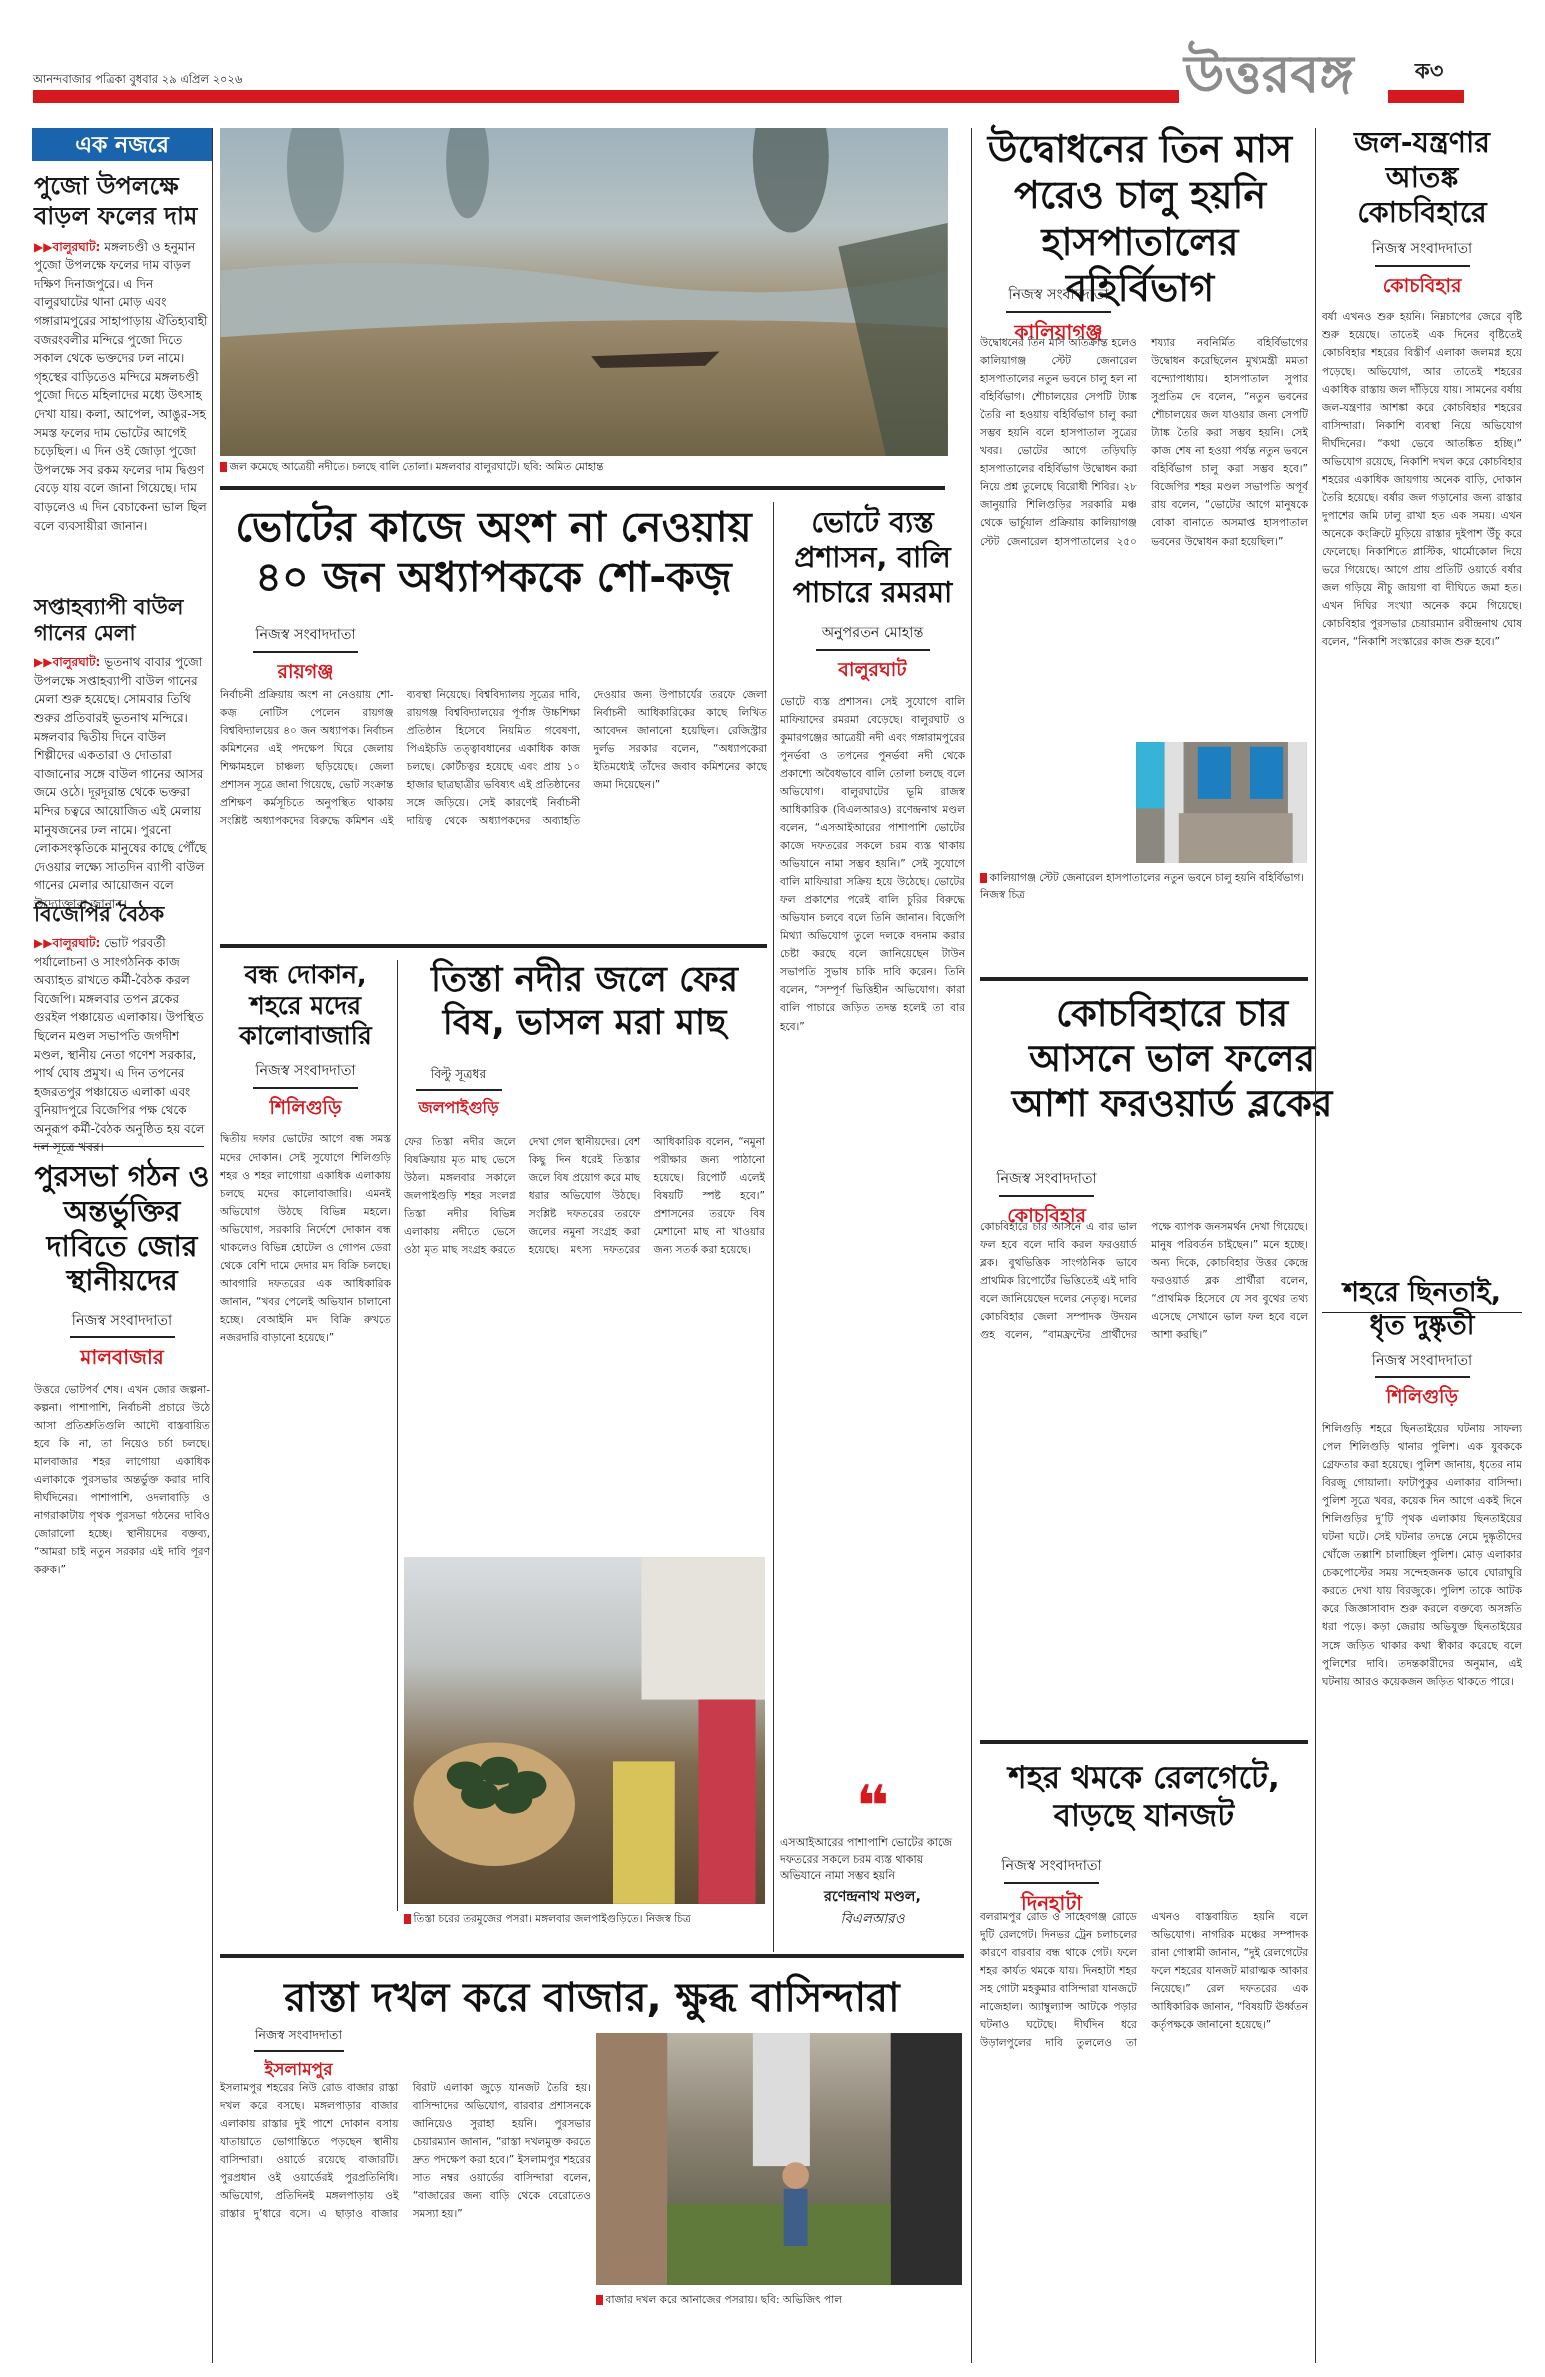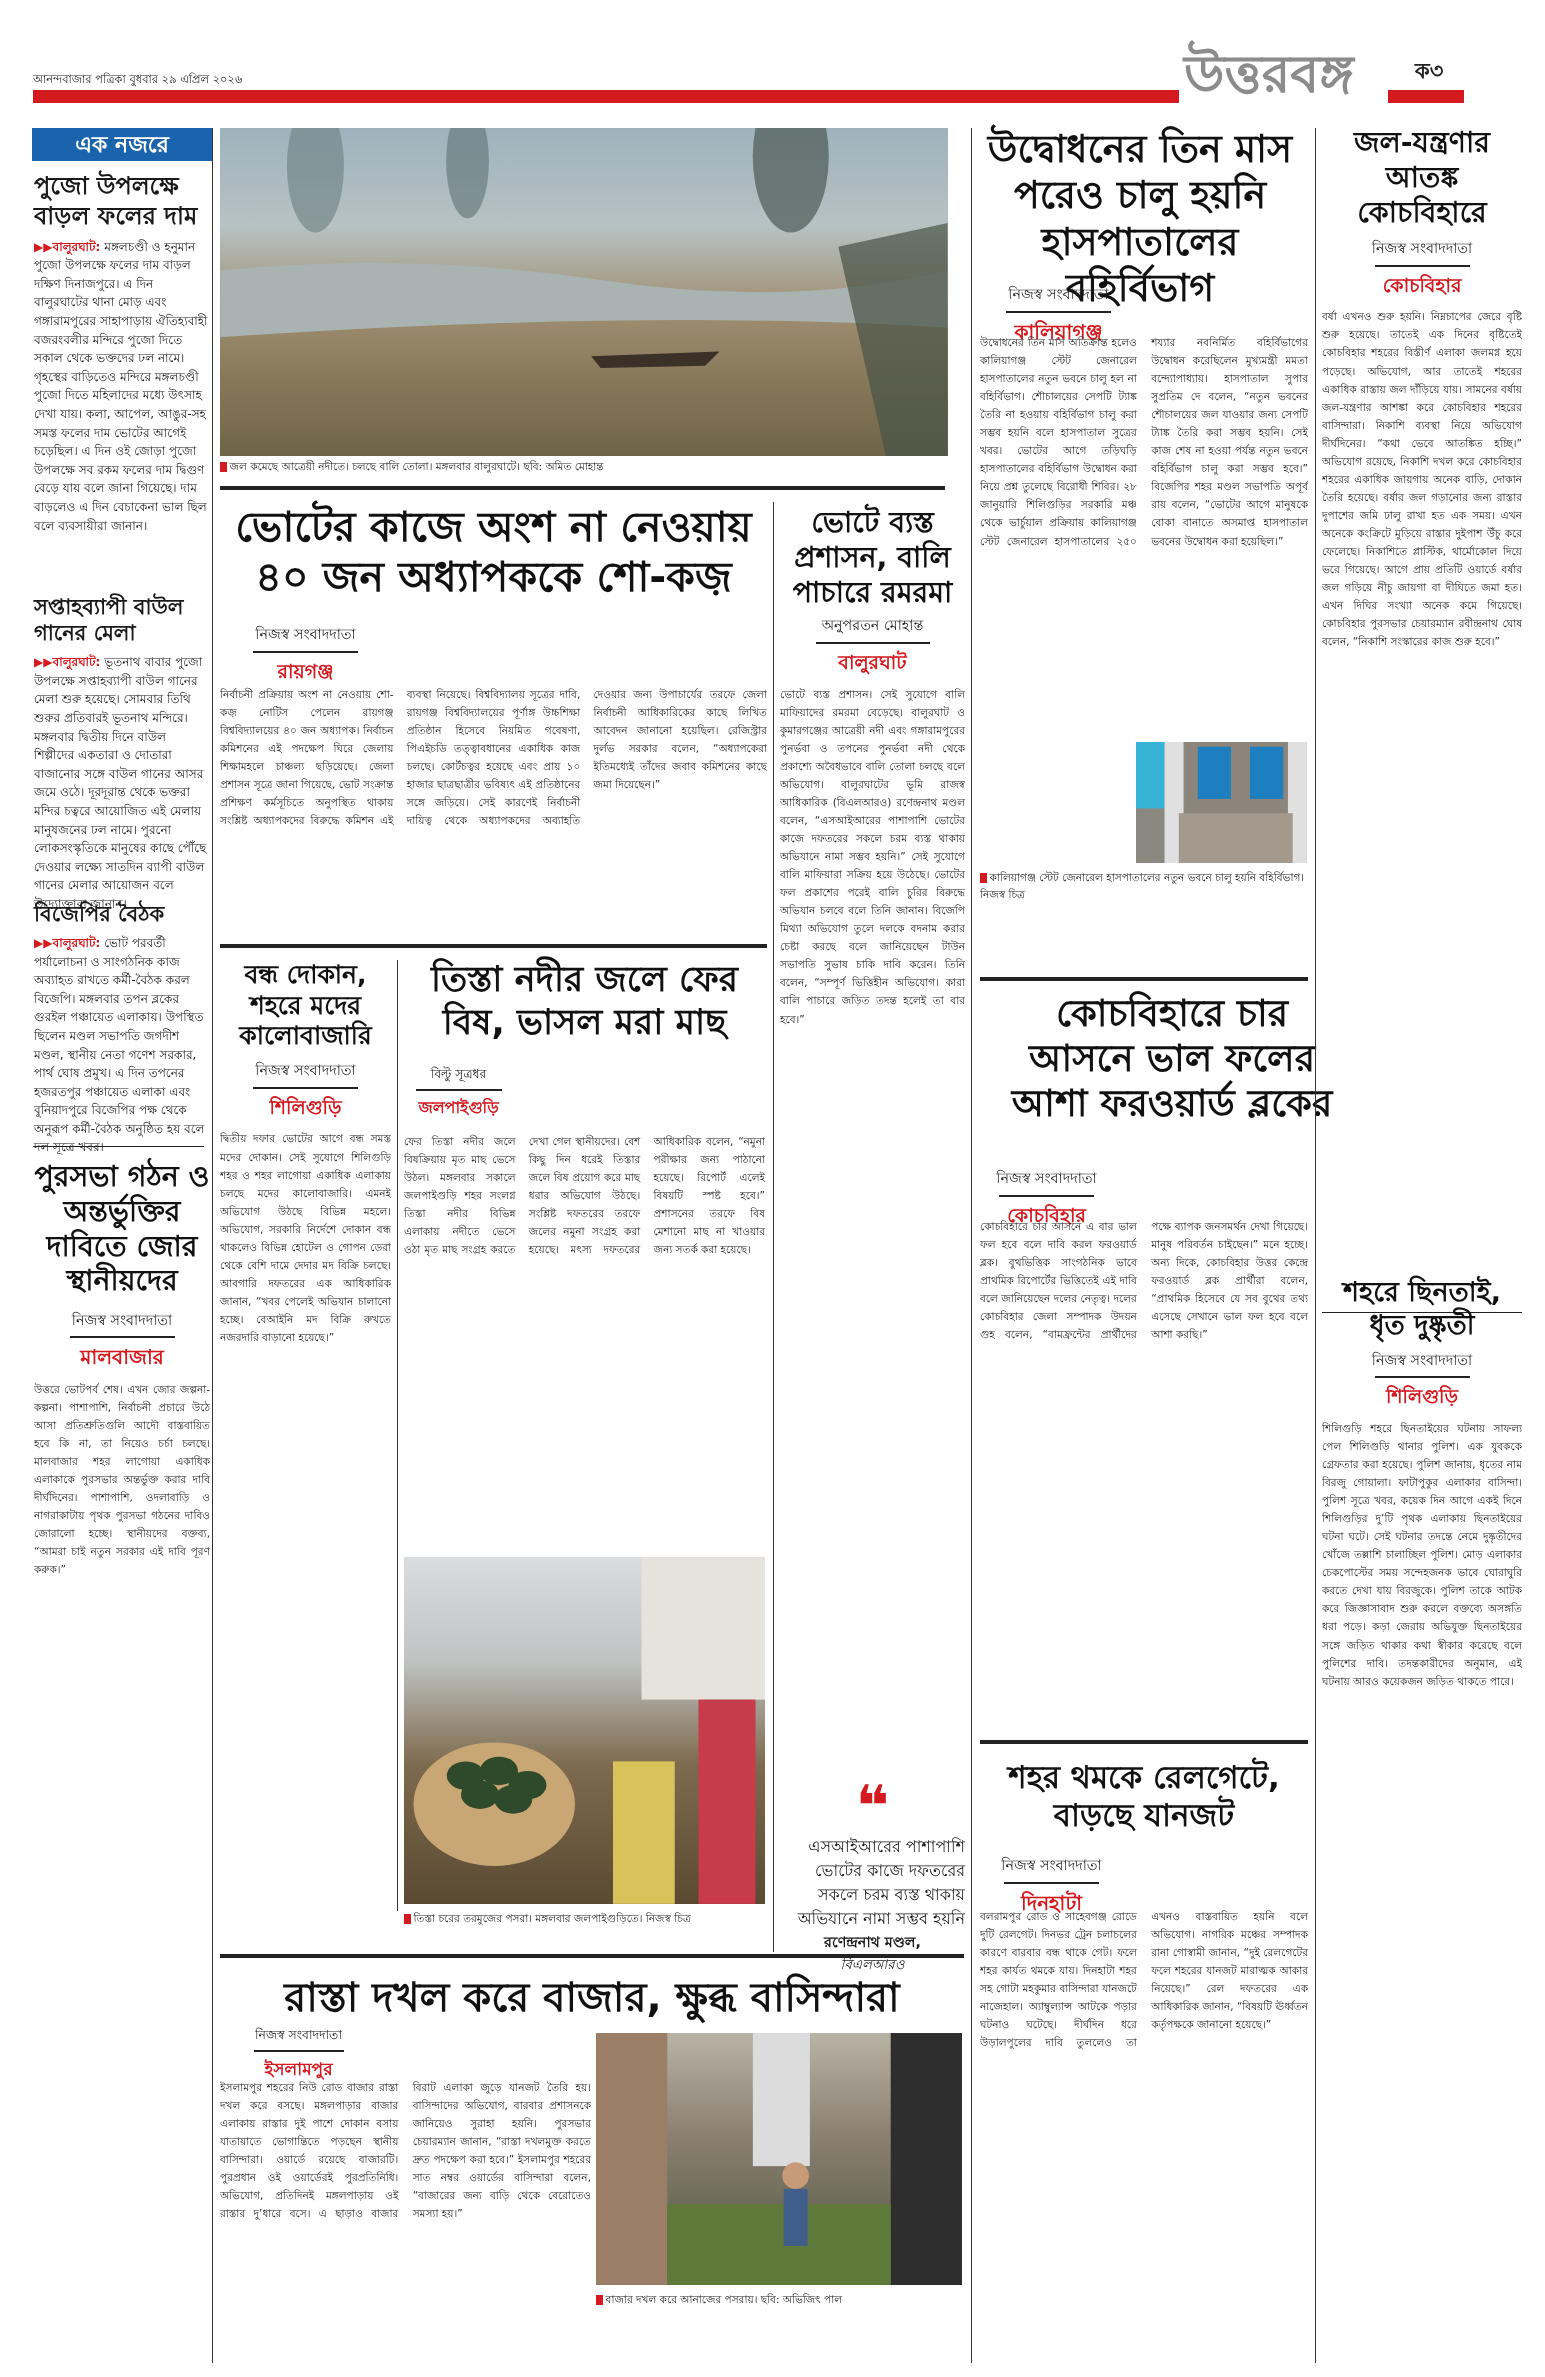--- a/index.html
+++ b/index.html
@@ -23,21 +23,21 @@
   .byline { font-size: 14.3px; text-align: center; color: #222; }
   .byline-rule { height: 1.9px; border-top: 1px solid #222; border-bottom: 1.4px solid #222; margin: 3.8px auto; }
   .dateline { color: #d4191f; font-weight: bold; text-align: center; }
   .body-text { font-size: 10.5px; line-height: 1.72; text-align: justify; color: #222; overflow: hidden; }
   .col2 { column-count: 2; column-gap: 14.3px; column-rule: 0.5px solid #999; }
   .col3 { column-count: 3; column-gap: 13.3px; }
   .caption { font-size: 10.5px; color: #222; }
   .caption .mark { display: inline-block; width: 6.7px; height: 10.5px; background: #d4191f; vertical-align: middle; margin-right: 2.9px; }
   .photo { overflow: hidden; }
   .quote-mark { color: #d4191f; font-size: 57px; font-weight: bold; text-align: center; line-height: 1; }
-  .quote-text { font-size: 16px; text-align: right; line-height: 1.5; }
+  .quote-text { font-size: 11px; text-align: left; line-height: 1.5; }
   .quote-name { font-size: 14.3px; font-weight: bold; text-align: center; }
   .quote-role { font-size: 13.3px; font-style: italic; text-align: center; }
 </style>
 </head>
 <body>
 
 <div class="abs masthead-date">আনন্দবাজার পত্রিকা বুধবার ২৯ এপ্রিল ২০২৬</div>
 <div class="abs red-bar-l"></div>
 <div class="abs section-title">উত্তরবঙ্গ</div>
 <div class="abs red-bar-r"></div>
@@ -99,21 +99,21 @@
 <div class="abs" style="left:220px; top:623px; width:171px;">
   <div class="byline">নিজস্ব সংবাদদাতা</div>
   <div class="byline-rule" style="width:105px;"></div>
   <div class="dateline" style="font-size:19px;">রায়গঞ্জ</div>
 </div>
 <div class="abs body-text col3" style="left:220px; top:685px; width:547px; height:257px;">নির্বাচনী প্রক্রিয়ায় অংশ না নেওয়ায় শো-কজ় নোটিস পেলেন রায়গঞ্জ বিশ্ববিদ্যালয়ের ৪০ জন অধ্যাপক। নির্বাচন কমিশনের এই পদক্ষেপ ঘিরে জেলায় শিক্ষামহলে চাঞ্চল্য ছড়িয়েছে। জেলা প্রশাসন সূত্রে জানা গিয়েছে, ভোট সংক্রান্ত প্রশিক্ষণ কর্মসূচিতে অনুপস্থিত থাকায় সংশ্লিষ্ট অধ্যাপকদের বিরুদ্ধে কমিশন এই ব্যবস্থা নিয়েছে। বিশ্ববিদ্যালয় সূত্রের দাবি, রায়গঞ্জ বিশ্ববিদ্যালয়ের পূর্ণাঙ্গ উচ্চশিক্ষা প্রতিষ্ঠান হিসেবে নিয়মিত গবেষণা, পিএইচডি তত্ত্বাবধানের একাধিক কাজ চলছে। কোর্টচত্বর হয়েছে এবং প্রায় ১০ হাজার ছাত্রছাত্রীর ভবিষ্যৎ এই প্রতিষ্ঠানের সঙ্গে জড়িয়ে। সেই কারণেই নির্বাচনী দায়িত্ব থেকে অধ্যাপকদের অব্যাহতি দেওয়ার জন্য উপাচার্যের তরফে জেলা নির্বাচনী আধিকারিকের কাছে লিখিত আবেদন জানানো হয়েছিল। রেজিস্ট্রার দুর্লভ সরকার বলেন, “অধ্যাপকেরা ইতিমধ্যেই তাঁদের জবাব কমিশনের কাছে জমা দিয়েছেন।”</div>
 <div class="abs vline" style="left:773px; top:502px; height:1450px;"></div>
 
 <div class="abs" style="left:780px; top:506px; width:185px;">
   <div class="headline" style="font-size:28.5px;">ভোটে ব্যস্ত প্রশাসন, বালি পাচারে রমরমা</div>
-  <div class="byline" style="margin-top:4px;">অনুপরতন মোহান্ত</div>
+  <div class="byline" style="margin-top:11px;">অনুপরতন মোহান্ত</div>
   <div class="byline-rule" style="width:114px;"></div>
   <div class="dateline" style="font-size:19px;">বালুরঘাট</div>
   <div class="body-text" style="height:922px; margin-top:4.8px;">ভোটে ব্যস্ত প্রশাসন। সেই সুযোগে বালি মাফিয়াদের রমরমা বেড়েছে। বালুরঘাট ও কুমারগঞ্জের আত্রেয়ী নদী এবং গঙ্গারামপুরের পুনর্ভবা ও তপনের পুনর্ভবা নদী থেকে প্রকাশ্যে অবৈধভাবে বালি তোলা চলছে বলে অভিযোগ। বালুরঘাটের ভূমি রাজস্ব আধিকারিক (বিএলআরও) রণেন্দ্রনাথ মণ্ডল বলেন, “এসআইআরের পাশাপাশি ভোটের কাজে দফতরের সকলে চরম ব্যস্ত থাকায় অভিযানে নামা সম্ভব হয়নি।” সেই সুযোগে বালি মাফিয়ারা সক্রিয় হয়ে উঠেছে। ভোটের ফল প্রকাশের পরেই বালি চুরির বিরুদ্ধে অভিযান চলবে বলে তিনি জানান। বিজেপি মিথ্যা অভিযোগ তুলে দলকে বদনাম করার চেষ্টা করছে বলে জানিয়েছেন টাউন সভাপতি সুভাষ চাকি দাবি করেন। তিনি বলেন, “সম্পূর্ণ ভিত্তিহীন অভিযোগ। কারা বালি পাচারে জড়িত তদন্ত হলেই তা বার হবে।”</div>
 </div>
 <div class="abs" style="left:780px; top:1778px; width:185px;">
   <div class="quote-mark">❝</div>
   <div class="quote-text">এসআইআরের পাশাপাশি ভোটের কাজে দফতরের সকলে চরম ব্যস্ত থাকায় অভিযানে নামা সম্ভব হয়নি</div>
   <div class="quote-name">রণেন্দ্রনাথ মণ্ডল,</div>
   <div class="quote-role">বিএলআরও</div>
 </div>

